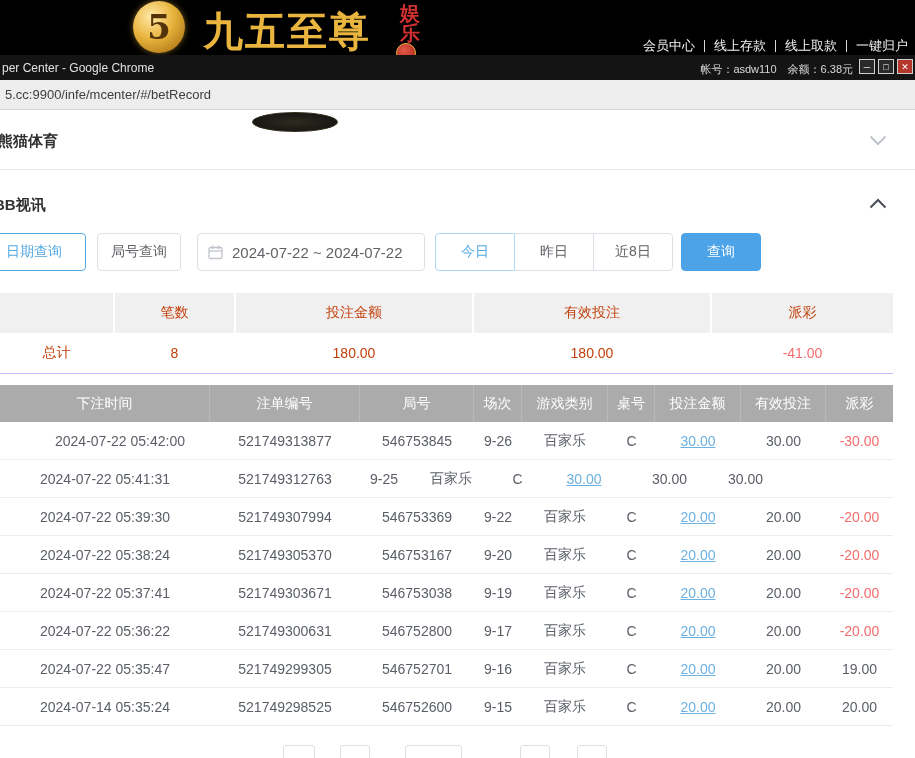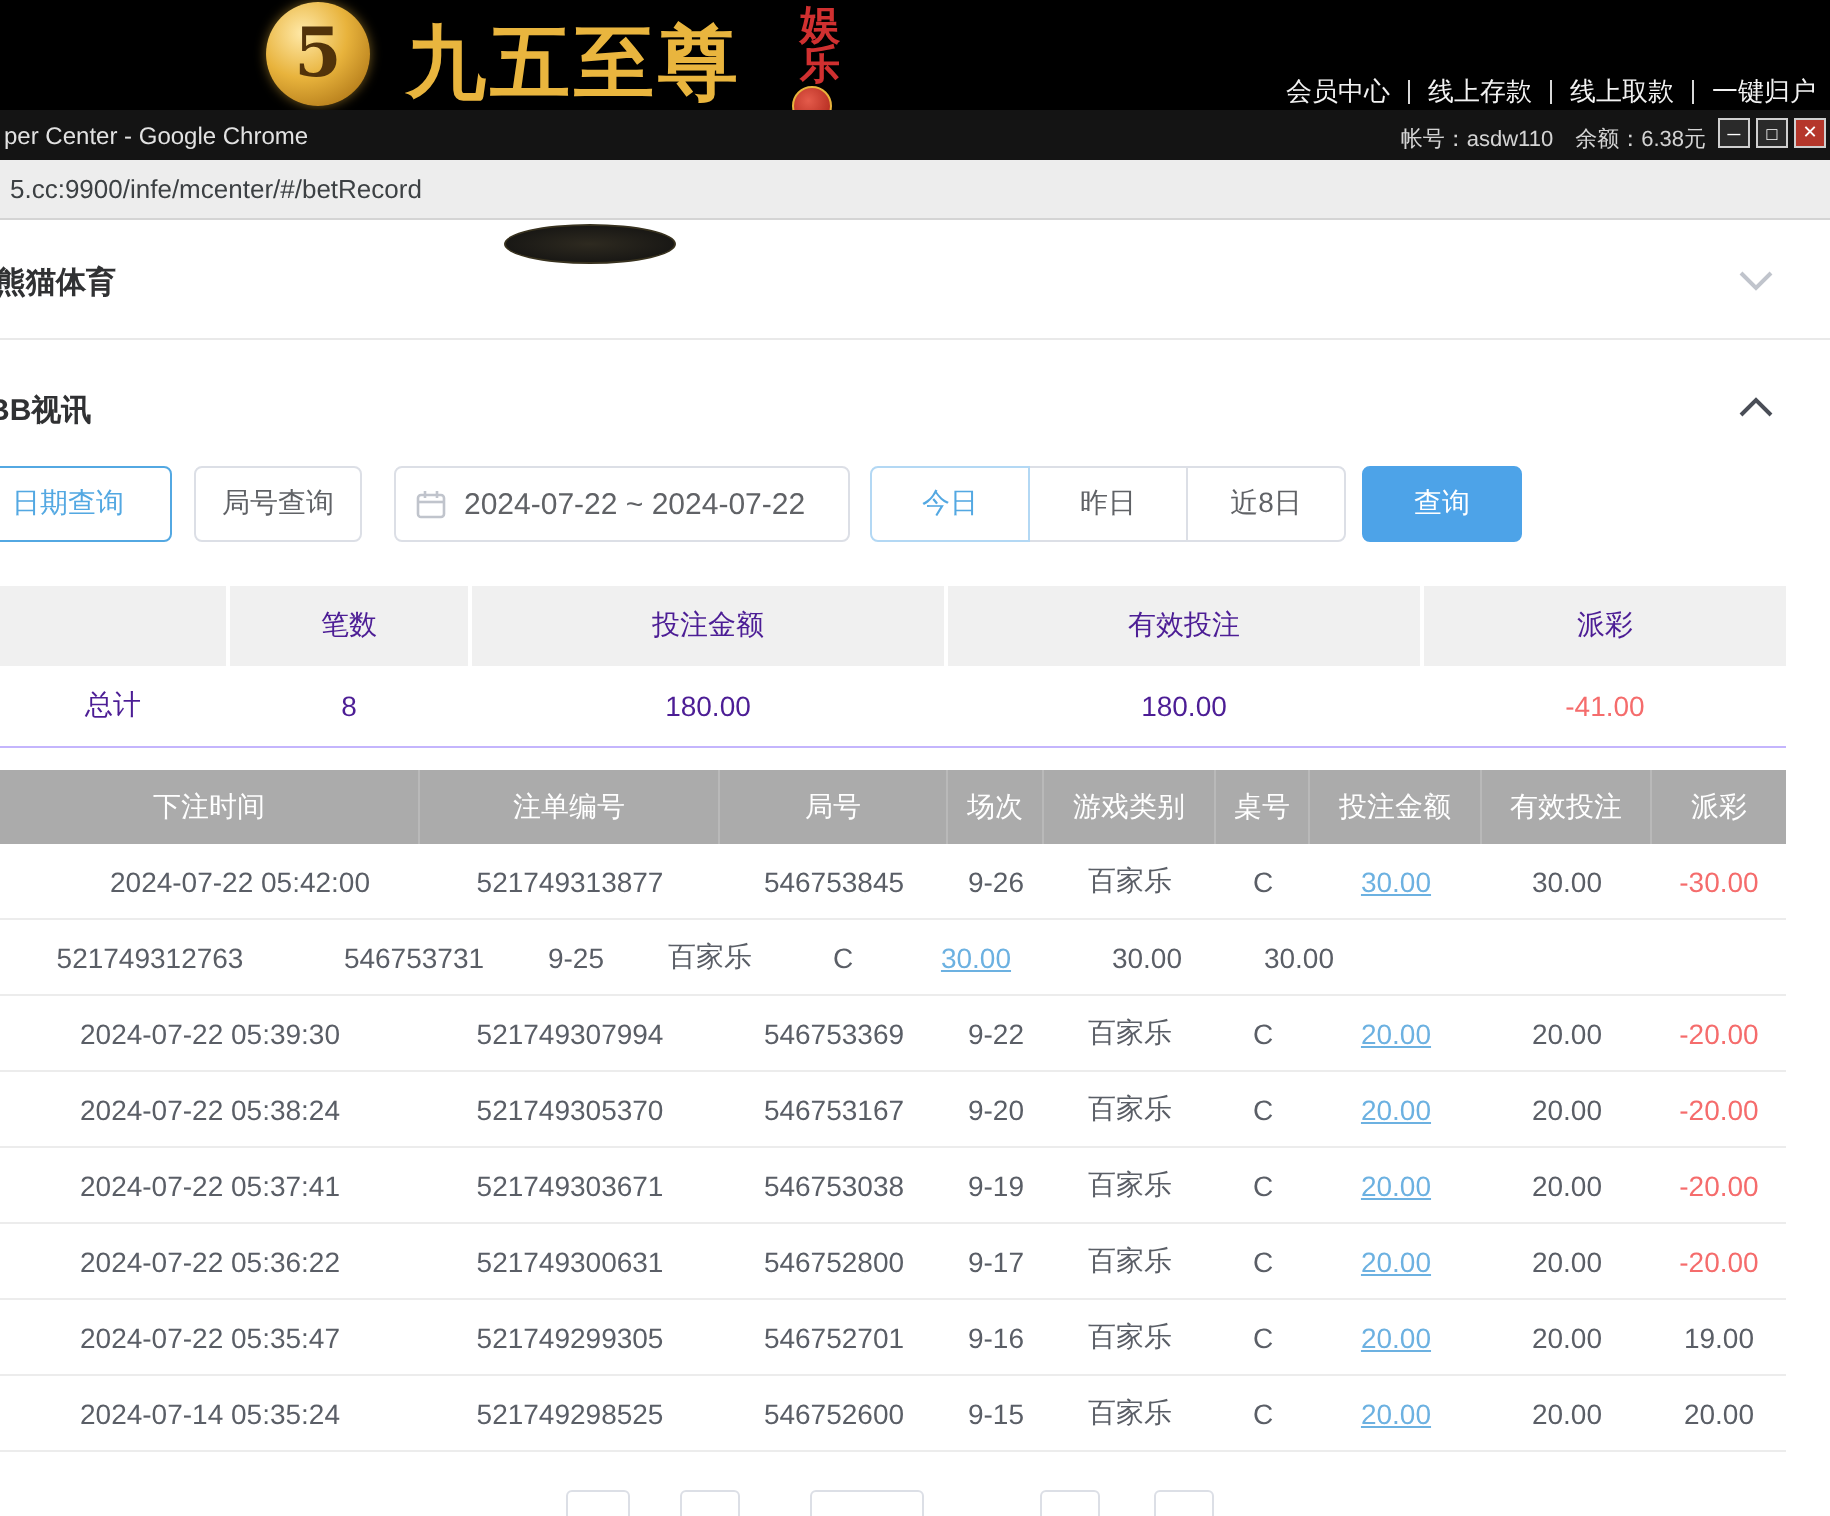--- a/index.html
+++ b/index.html
@@ -90,21 +90,21 @@
   .group-btn.first { border-radius:4px 0 0 4px; margin-left:0; }
   .group-btn.last { border-radius:0 4px 4px 0; }
   .group-btn.active { color:#53a8e2; border-color:#b3d8f4; z-index:1; }
   .btn-search { left:681px; width:80px; background:#4da3e8; border:1px solid #4da3e8; color:#fff; }
 
   
   .summary-table { position:absolute; top:293px; left:0; width:893px; }
   .sum-row { display:flex; }
   .sum-cell {
     height:40px; display:flex; align-items:center; justify-content:center;
-    font-size:14px; color:#4c1d95; border-right:2px solid #fff;
+    font-size:14px; color:#c2410c; border-right:2px solid #fff;
   }
   .sum-cell:last-child { border-right:none; }
   .sum-head { background:#f0f0f0; }
   .sum-body-row { border-bottom:1px solid #c4b5fd; background:#fff; }
   .sum-cell.neg { color:#f56c6c; }
 
   
   .bet-table { position:absolute; top:385px; left:0; width:893px; }
   .t-header { display:flex; height:37px; background:#ababab; }
   .t-hcell {
@@ -233,22 +233,22 @@
         <div class="t-cell" style="width: 150px;">521749313877</div>
         <div class="t-cell" style="width: 114px;">546753845</div>
         <div class="t-cell" style="width: 48px;">9-26</div>
         <div class="t-cell" style="width: 86px;">百家乐</div>
         <div class="t-cell" style="width: 47px;">C</div>
         <div class="t-cell link" style="width: 86px;">30.00</div>
         <div class="t-cell" style="width: 85px;">30.00</div>
         <div class="t-cell neg" style="width: 67px;">-30.00</div>
       </div>
       <div class="t-row">
+        <div class="t-cell" style="width: 210px;">2024-07-22 05:41:31</div>
         <div class="t-cell" style="width: 150px;">521749312763</div>
-        <div class="t-cell" style="width: 114px;">546753731</div>
         <div class="t-cell" style="width: 48px;">9-25</div>
         <div class="t-cell" style="width: 86px;">百家乐</div>
         <div class="t-cell" style="width: 47px;">C</div>
         <div class="t-cell link" style="width: 86px;">30.00</div>
         <div class="t-cell" style="width: 85px;">30.00</div>
         <div class="t-cell" style="width: 67px;">30.00</div>
       </div>
       <div class="t-row">
         <div class="t-cell" style="width: 210px;">2024-07-22 05:39:30</div>
         <div class="t-cell" style="width: 150px;">521749307994</div>

